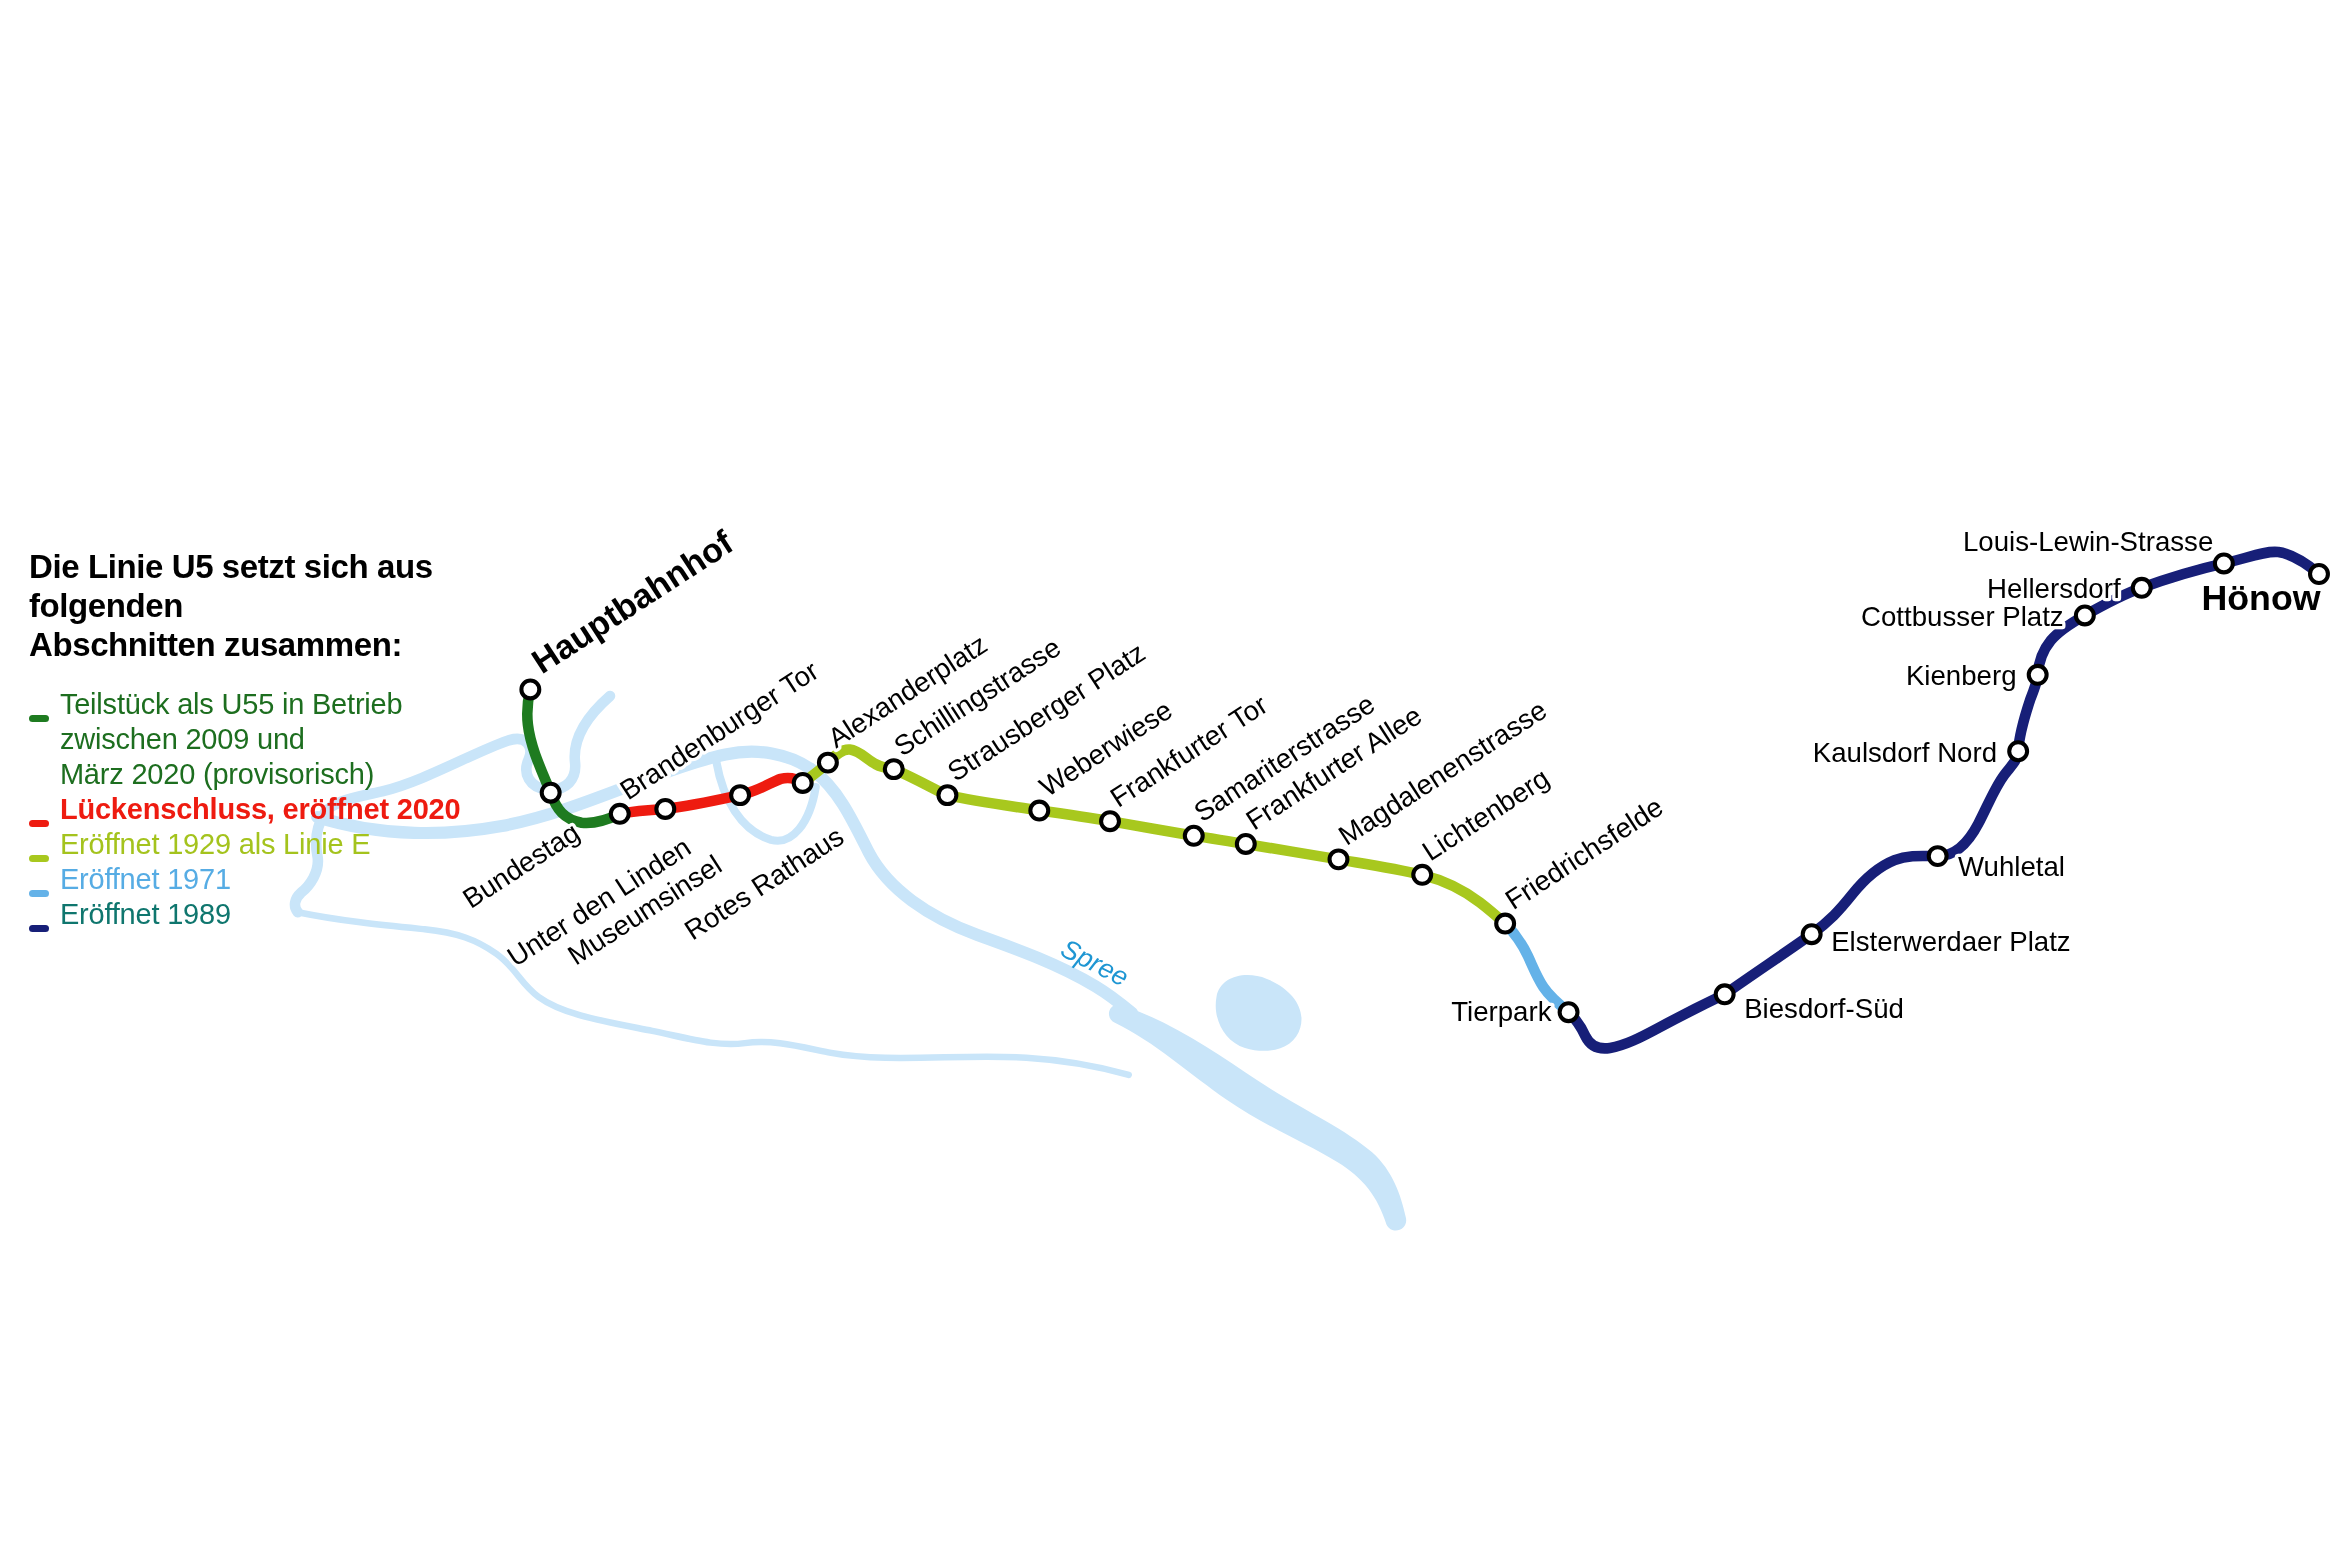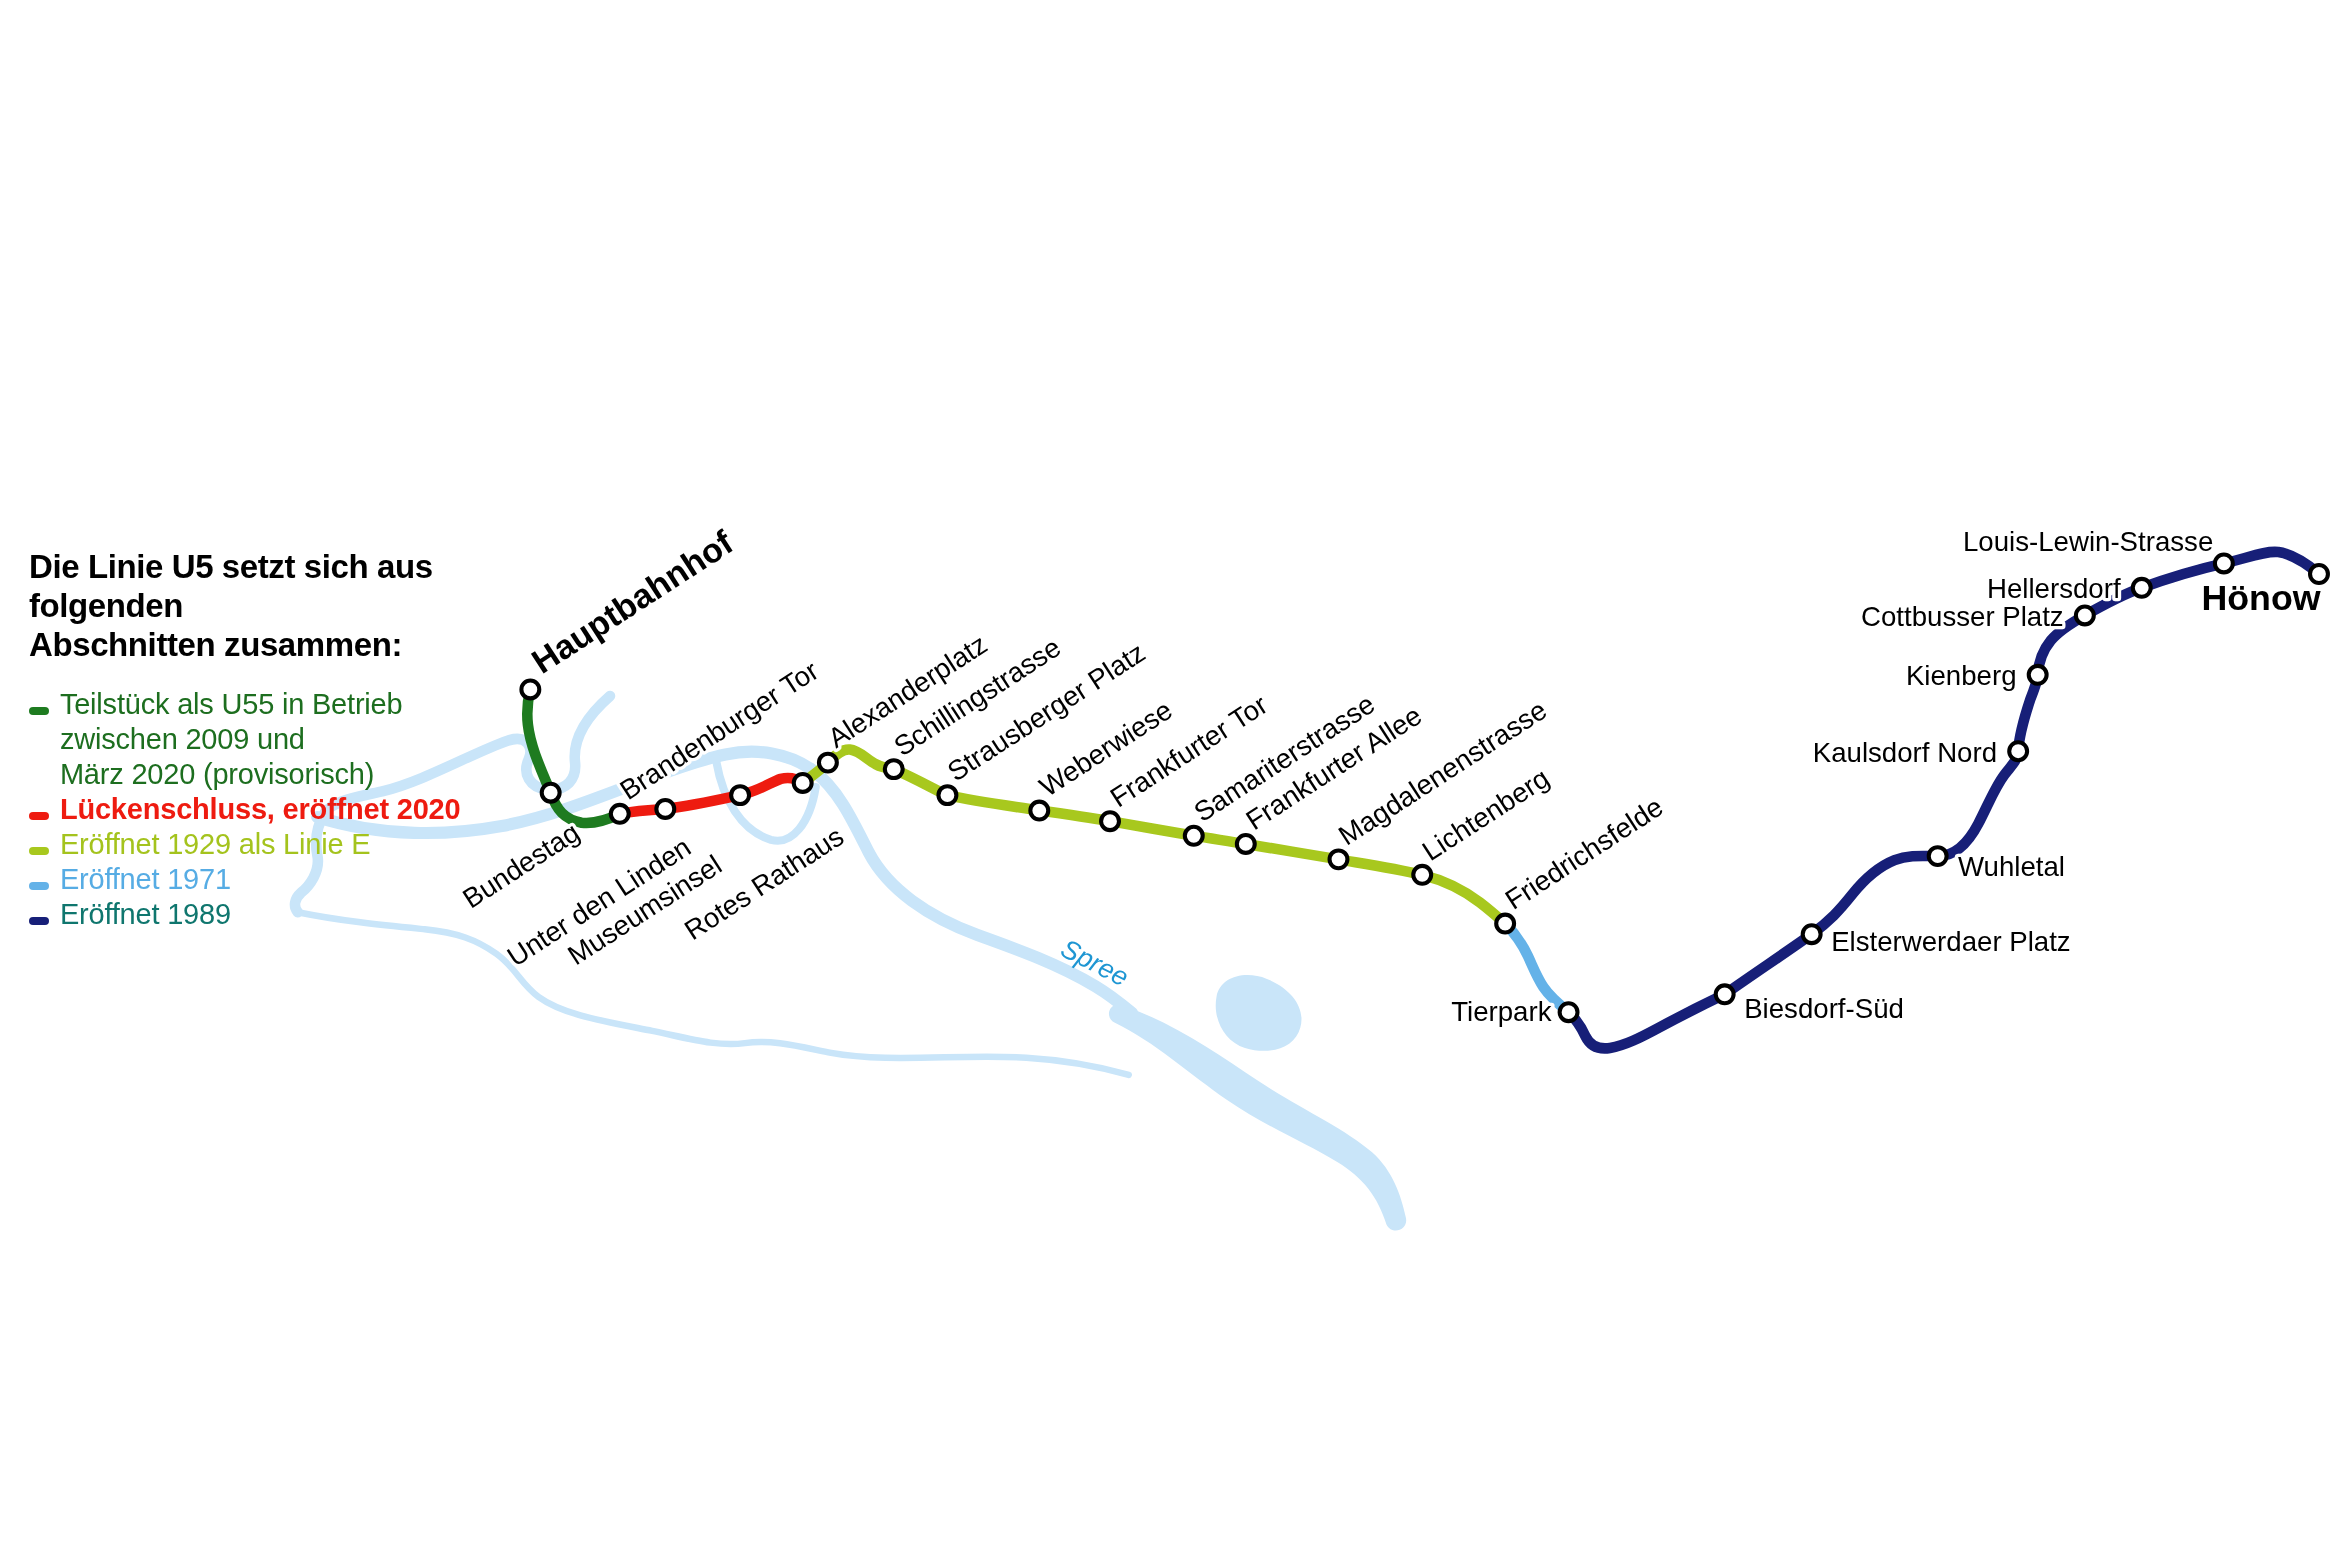--- a/index.html
+++ b/index.html
@@ -16,21 +16,21 @@
   .legend{
     position:absolute; left:29px; top:535px; width:520px;
     color:#000;
     margin-top:12px;
   }
   .legend-title{
     font-size:33px; font-weight:bold; line-height:39px;
     letter-spacing:-0.4px; color:#000;
   }
   .legend-rows{ margin-top:23px; }
-  .lrow{ display:flex; align-items:center; height:35px; }
+  .lrow{ display:flex; align-items:flex-end; height:35px; }
   .sw{
     flex:0 0 19.5px; height:7.3px; border-radius:4.1px;
     margin:13px 11.4px 0 0;
   }
   .sw.none{ visibility:hidden; }
   .ltext{ font-size:29px; line-height:35px; white-space:nowrap; letter-spacing:-0.2px; }
 
   .sw-green{ background:#1e7b20; }
   .sw-red{ background:#ee1b10; }
   .sw-yg{ background:#a8c81e; }

